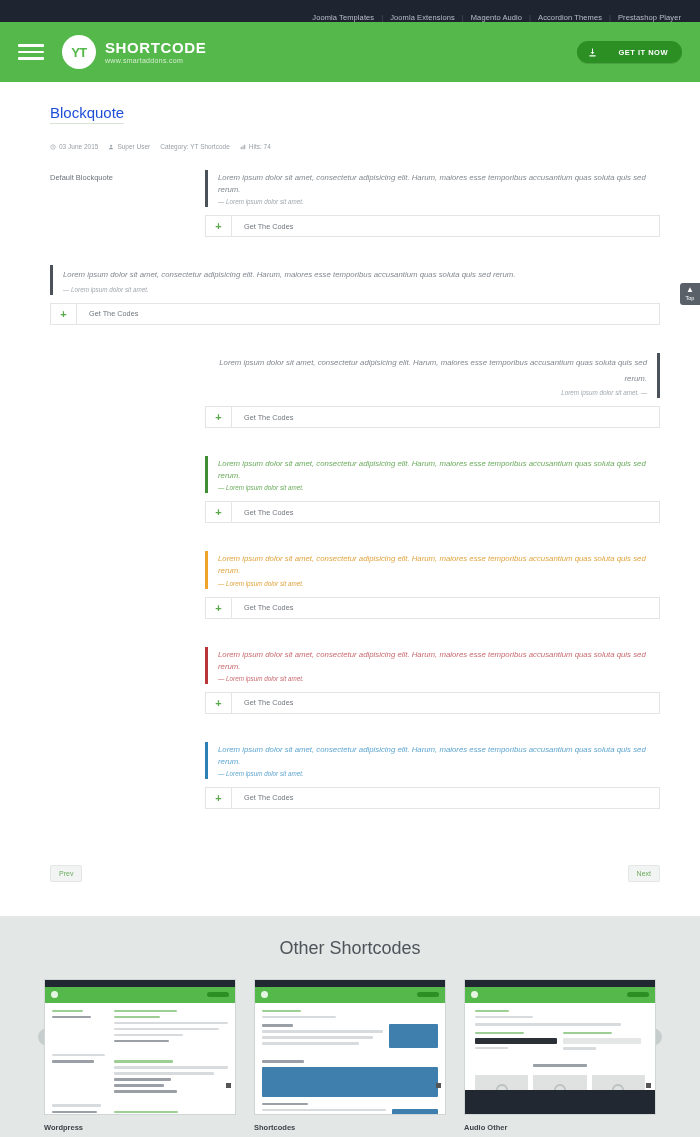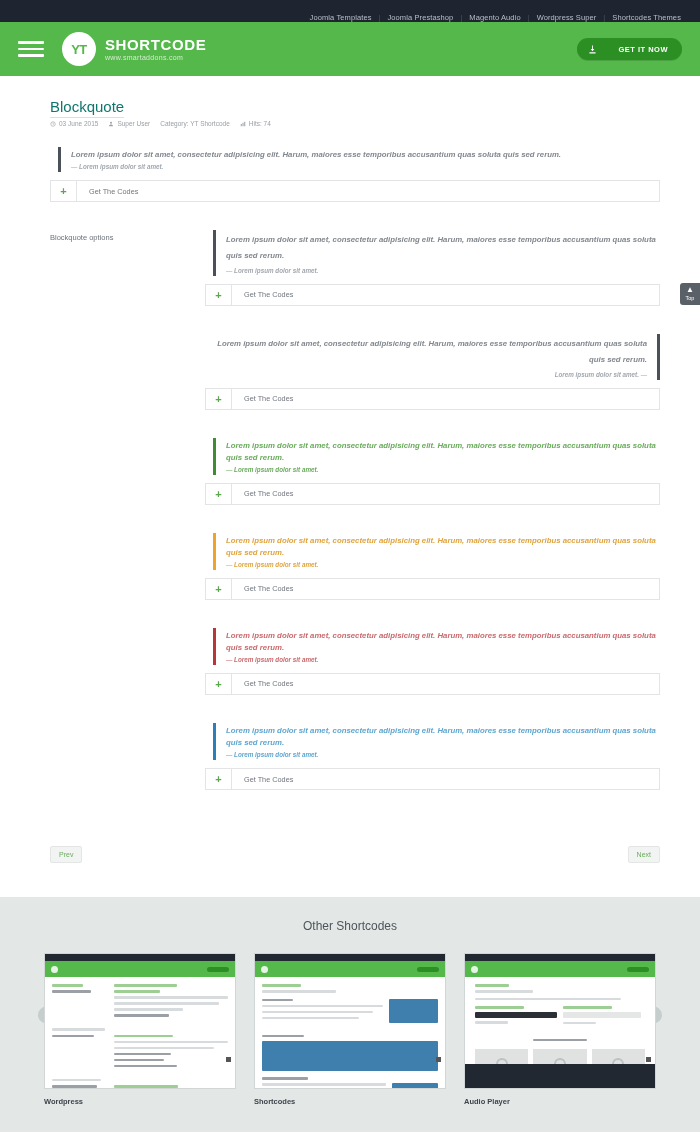--- a/index.html
+++ b/index.html
@@ -27,21 +27,21 @@
     text-decoration: none;
     padding: 0 7px;
     white-space: nowrap;
     letter-spacing: .1px;
   }
   .topbar-sep { color: #4a5260; font-size: 7.5px; }
 
   
   .header {
     background: #55b84a;
-    height: 54px;
+    height: 60px;
     display: flex;
     align-items: center;
     padding: 0 18px;
     position: relative;
   }
   .hamburger { width: 26px; margin-right: 18px; cursor: pointer; }
   .hamburger span {
     display: block; height: 2.5px; background: #fff;
     margin: 4px 0; border-radius: 1px;
   }
@@ -68,40 +68,39 @@
     display: flex; align-items: center; gap: 20px;
     font-size: 7.5px; font-weight: bold; letter-spacing: .5px;
     cursor: pointer;
     box-shadow: 0 1px 0 rgba(0,0,0,.12);
   }
   .dl-icon { display: inline-flex; }
 
   
   .content { padding: 22px 40px 0 50px; background: #fff; min-height: 640px; }
   .page-title {
-    color: #0f766e; font-size: 15px; font-weight: normal;
+    color: #1d4ed8; font-size: 15px; font-weight: normal;
     border-bottom: 1px solid #d8e3d5;
-    display: inline-block; padding-bottom: 2px; margin-bottom: 2px;
+    display: inline-block; padding-bottom: 2px; margin-bottom: 19px;
   }
   .meta { display: flex; gap: 10px; align-items: center; font-size: 6.5px; color: #9aa0a6; margin-bottom: 20px; }
   .meta span { display: flex; align-items: center; gap: 3px; }
   .meta svg { display: block; }
 
   .row { display: flex; margin-bottom: 14px; }
   .row-label {
     width: 155px; flex: 0 0 155px;
     font-size: 7.5px; color: #6c737b; padding-top: 3px;
   }
   .row-body { flex: 1; }
 
   blockquote {
     border-left: 3px solid #4b5158;
     padding: 2px 0 2px 10px;
-    margin: 0 0 8px 8px;
-    font-weight: bold;
+    margin: 0 0 8px 0;
   }
   blockquote p {
     font-style: italic; font-size: 7.8px; line-height: 1.55; color: #82888f;
   }
   blockquote footer, blockquote .bq-cite {
     font-style: italic; font-size: 6.3px; color: #a2a8af; margin-top: 2px;
     display: block;
   }
   blockquote.pulled-right {
     border-left: none; border-right: 3px solid #4b5158;
@@ -135,21 +134,21 @@
   .pager { display: flex; justify-content: space-between; padding: 28px 0 34px; }
   .pager button {
     background: #f2f4f3; border: 1px solid #e3e6e5;
     color: #6aab5c; font-size: 7px; padding: 4px 8px;
     border-radius: 2px; cursor: pointer;
   }
 
   
   .other { background: #e3e8e7; padding: 22px 0 26px; position: relative; }
   .other h2 {
-    text-align: center; font-size: 12px; font-weight: normal;
+    text-align: center; font-size: 18px; font-weight: normal;
     color: #4e545a; margin-bottom: 20px;
   }
   .cards { display: flex; gap: 18px; padding: 0 44px; }
   .card { flex: 1; }
   .thumb {
     height: 136px; background: #fff; border: 1px solid #cfd6d5;
     overflow: hidden; position: relative; cursor: pointer;
   }
   .thumb-top { height: 7px; background: #222831; }
   .thumb-nav { height: 16px; background: #55b84a; display: flex; align-items: center; padding: 0 6px; gap: 4px; }
@@ -192,27 +191,27 @@
   .topbtn .tb-ch { font-size: 8px; line-height: 1; display: block; }
   .topbtn .tb-lb { font-size: 5.5px; display: block; margin-top: 1px; }
 </style>
 </head>
 <body>
 
 <div class="topbar">
   <div class="topbar-links">
     <a>Joomla Templates</a>
     <span class="topbar-sep">|</span>
-    <a>Joomla Prestashop</a>
+    <a>Joomla Extensions</a>
     <span class="topbar-sep">|</span>
     <a>Magento Audio</a>
     <span class="topbar-sep">|</span>
-    <a>Wordpress Super</a>
+    <a>Accordion Themes</a>
     <span class="topbar-sep">|</span>
-    <a>Shortcodes Themes</a>
+    <a>Prestashop Player</a>
   </div>
 </div>
 
 <div class="header">
   <div class="hamburger">
     <span></span>
     <span></span>
     <span></span>
   </div>
   <div class="logo-wrap">
@@ -263,35 +262,35 @@
           <rect x="3" y="12" width="4" height="9"></rect>
           <rect x="10" y="7" width="4" height="14"></rect>
           <rect x="17" y="3" width="4" height="18"></rect>
         </svg>
       <em style="font-style:normal">Hits: 74</em>
     </span>
   </div>
 
   
   <div class="row">
+    <div class="row-label">Default Blockquote</div>
     <div class="row-body">
       <blockquote>
         <p>Lorem ipsum dolor sit amet, consectetur adipisicing elit. Harum, maiores esse temporibus accusantium quas soluta quis sed rerum.</p>
         <span class="bq-cite">— Lorem ipsum dolor sit amet.</span>
       </blockquote>
       <div class="codes-bar">
         <div class="codes-plus">+</div>
         <div class="codes-label">Get The Codes</div>
       </div>
     </div>
   </div>
 
   
   <div class="row">
-    <div class="row-label">Blockquote options</div>
     <div class="row-body">
       <blockquote class="spaced">
         <p>Lorem ipsum dolor sit amet, consectetur adipisicing elit. Harum, maiores esse temporibus accusantium quas soluta quis sed rerum.</p>
         <span class="bq-cite">— Lorem ipsum dolor sit amet.</span>
       </blockquote>
       <div class="codes-bar">
         <div class="codes-plus">+</div>
         <div class="codes-label">Get The Codes</div>
       </div>
     </div>
@@ -515,17 +514,17 @@
           <div class="ap-tile">
               <div class="ap-circle"></div>
             </div>
           <div class="ap-tile">
               <div class="ap-circle"></div>
             </div>
         </div>
         <div class="thumb-foot"></div>
         <div class="thumb-mark"></div>
       </div>
-      <div class="card-title">Audio Player</div>
+      <div class="card-title">Audio Other</div>
     </div>
 
   </div>
 </div>
 
 </body></html>

